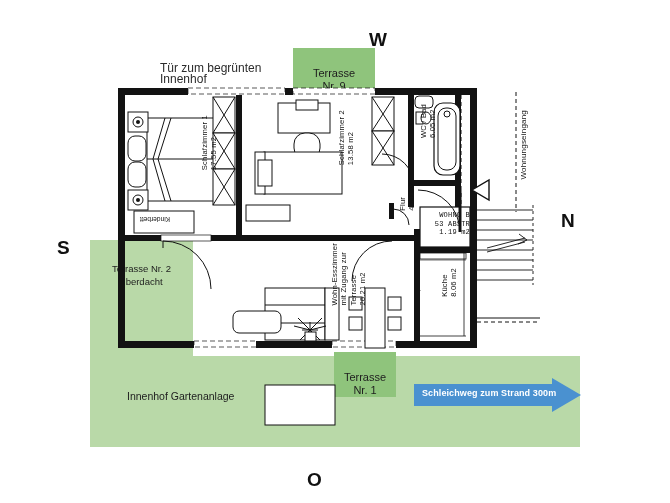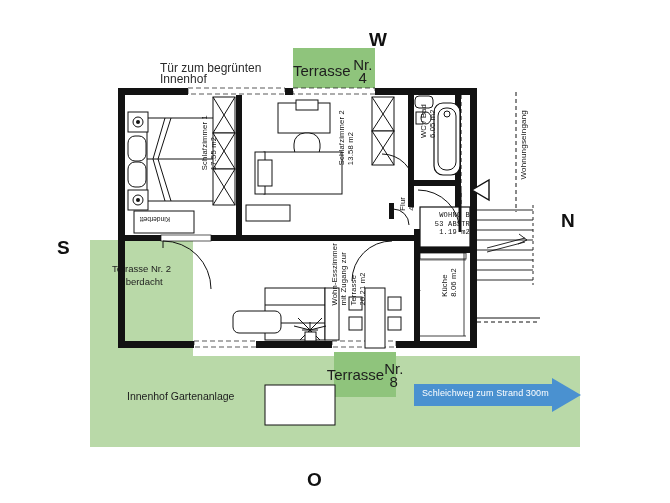--- a/index.html
+++ b/index.html
@@ -55,26 +55,26 @@
     width: 103px;
     text-align: center;
     font-size: 9.5px;
     line-height: 13px;
     color: #1d1d1d;
   }
   .terrbox {
     position: absolute;
     background: #8fc47c;
     text-align: center;
-    font-size: 15px;
+    font-size: 11px;
     line-height: 13px;
     color: #1d1d1d;
     display: flex;
-    flex-direction: row;
-    justify-content: center;
+    flex-direction: column;
+    justify-content: flex-end;
     align-items: center;
   }
   .terr3 { left: 293px; top: 48px;  width: 82px; height: 45px; }
   .terr1 { left: 334px; top: 352px; width: 62px; height: 45px; }
 
   
   .arrow-wrap {
     position: absolute;
     left: 414px; top: 378px;
     width: 167px; height: 34px;
@@ -90,21 +90,21 @@
     left: 138px; top: 0px;
     width: 0; height: 0;
     border-top: 17px solid transparent;
     border-bottom: 17px solid transparent;
     border-left: 29px solid #4a91d0;
   }
   .arrow-text {
     position: absolute;
     left: 8px; top: 10px;
     font-size: 9px;
-    font-weight: 400;
+    font-weight: 700;
     color: #ffffff;
     white-space: nowrap;
     letter-spacing: 0.1px;
   }
 
   
   .ann-innenhof {
     position: absolute;
     left: 160px; top: 55px;
     width: 115px;
@@ -164,25 +164,25 @@
   <div class="garden-label">Innenhof Gartenanlage</div>
 
   <div class="terr2"></div>
   <div class="terr2-label">
     <div>Terrasse Nr. 2</div>
     <div>überdacht</div>
   </div>
 
   <div class="terrbox terr3">
     <div>Terrasse</div>
-    <div>Nr. 4</div>
+    <div>Nr. 9</div>
   </div>
   <div class="terrbox terr1">
     <div>Terrasse</div>
-    <div>Nr. 8</div>
+    <div>Nr. 1</div>
   </div>
 
   <svg class="plan" width="670" height="503" viewBox="0 0 670 503">
     <g stroke="#121212" fill="none" stroke-width="1">
 
       <rect x="118" y="88" width="70" height="7" fill="#121212" stroke="none"></rect>
       <rect x="188" y="88" width="97" height="6" fill="#ffffff" stroke="#121212" stroke-width="0.7" stroke-dasharray="5 3"></rect>
       <rect x="285" y="88" width="8" height="7" fill="#121212" stroke="none"></rect>
       <rect x="293" y="88" width="82" height="6" fill="#ffffff" stroke="#121212" stroke-width="0.7" stroke-dasharray="5 3"></rect>
       <rect x="375" y="88" width="34" height="7" fill="#121212" stroke="none"></rect>

